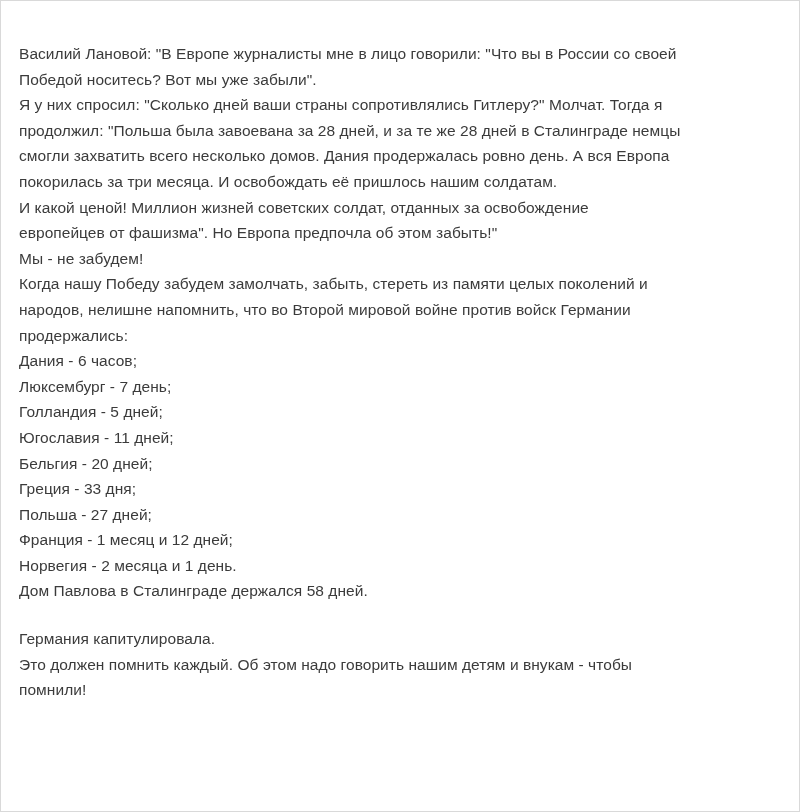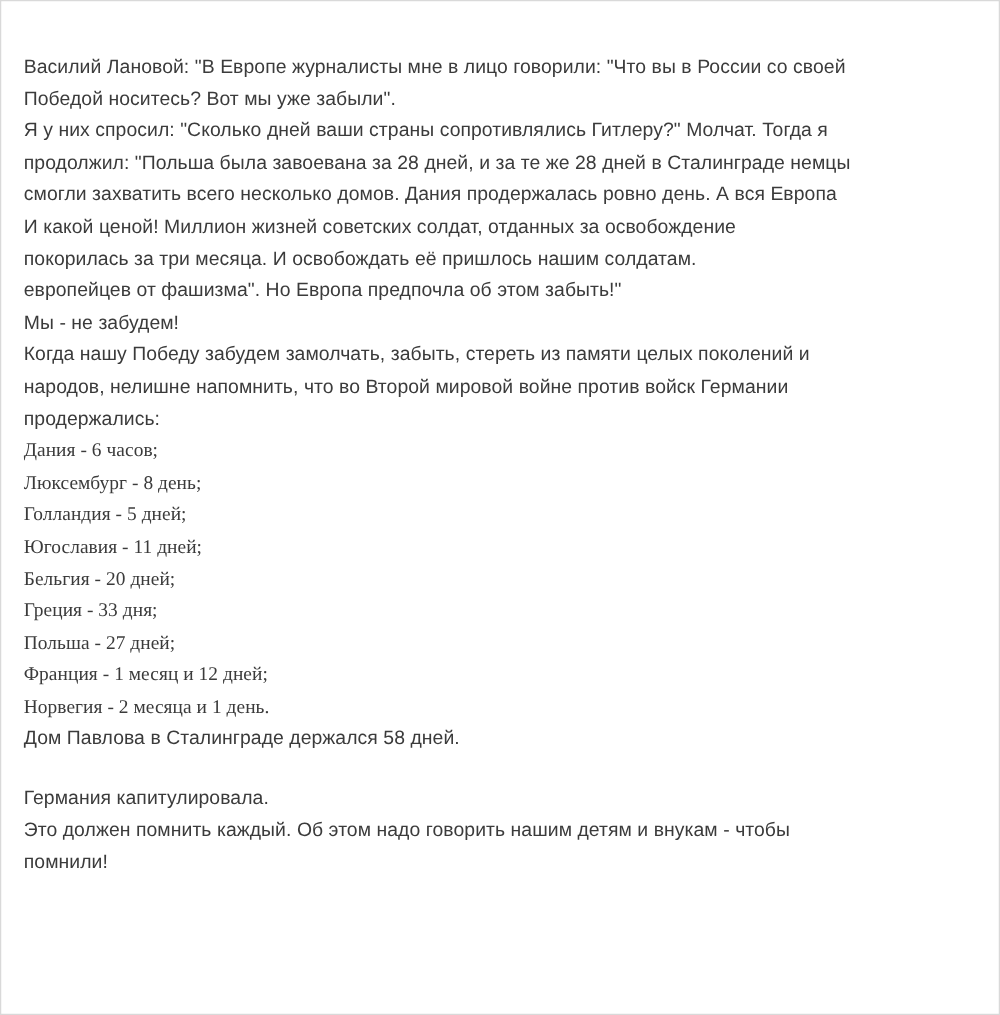--- a/index.html
+++ b/index.html
@@ -36,47 +36,46 @@
     font-family: "Liberation Sans", sans-serif;
   }
   .block {
     margin: 0 0 0 0;
   }
   .gap {
     height: 22px;
   }
   .list .para {
     white-space: pre;
-    font-family: Liberation Serif, serif;
   }
 </style>
 </head>
 <body>
 
 <div class="page">
   <div class="content">
 
     <div class="block">
       <p class="para">Василий Лановой: "В Европе журналисты мне в лицо говорили: "Что вы в России со своей</p>
       <p class="para">Победой носитесь? Вот мы уже забыли".</p>
       <p class="para">Я у них спросил: "Сколько дней ваши страны сопротивлялись Гитлеру?" Молчат. Тогда я</p>
       <p class="para">продолжил: "Польша была завоевана за 28 дней, и за те же 28 дней в Сталинграде немцы</p>
       <p class="para">смогли захватить всего несколько домов. Дания продержалась ровно день. А вся Европа</p>
+      <p class="para">покорилась за три месяца. И освобождать её пришлось нашим солдатам.</p>
       <p class="para">И какой ценой! Миллион жизней советских солдат, отданных за освобождение</p>
-      <p class="para">покорилась за три месяца. И освобождать её пришлось нашим солдатам.</p>
       <p class="para">европейцев от фашизма". Но Европа предпочла об этом забыть!"</p>
       <p class="para">Мы - не забудем!</p>
       <p class="para">Когда нашу Победу забудем замолчать, забыть, стереть из памяти целых поколений и</p>
       <p class="para">народов, нелишне напомнить, что во Второй мировой войне против войск Германии</p>
       <p class="para">продержались:</p>
     </div>
 
     <div class="block list">
       <p class="para">Дания - 6 часов;</p>
-      <p class="para">Люксембург - 8 день;</p>
+      <p class="para">Люксембург - 7 день;</p>
       <p class="para">Голландия - 5 дней;</p>
       <p class="para">Югославия - 11 дней;</p>
       <p class="para">Бельгия - 20 дней;</p>
       <p class="para">Греция - 33 дня;</p>
       <p class="para">Польша - 27 дней;</p>
       <p class="para">Франция - 1 месяц и 12 дней;</p>
       <p class="para">Норвегия - 2 месяца и 1 день.</p>
     </div>
 
     <div class="block">

